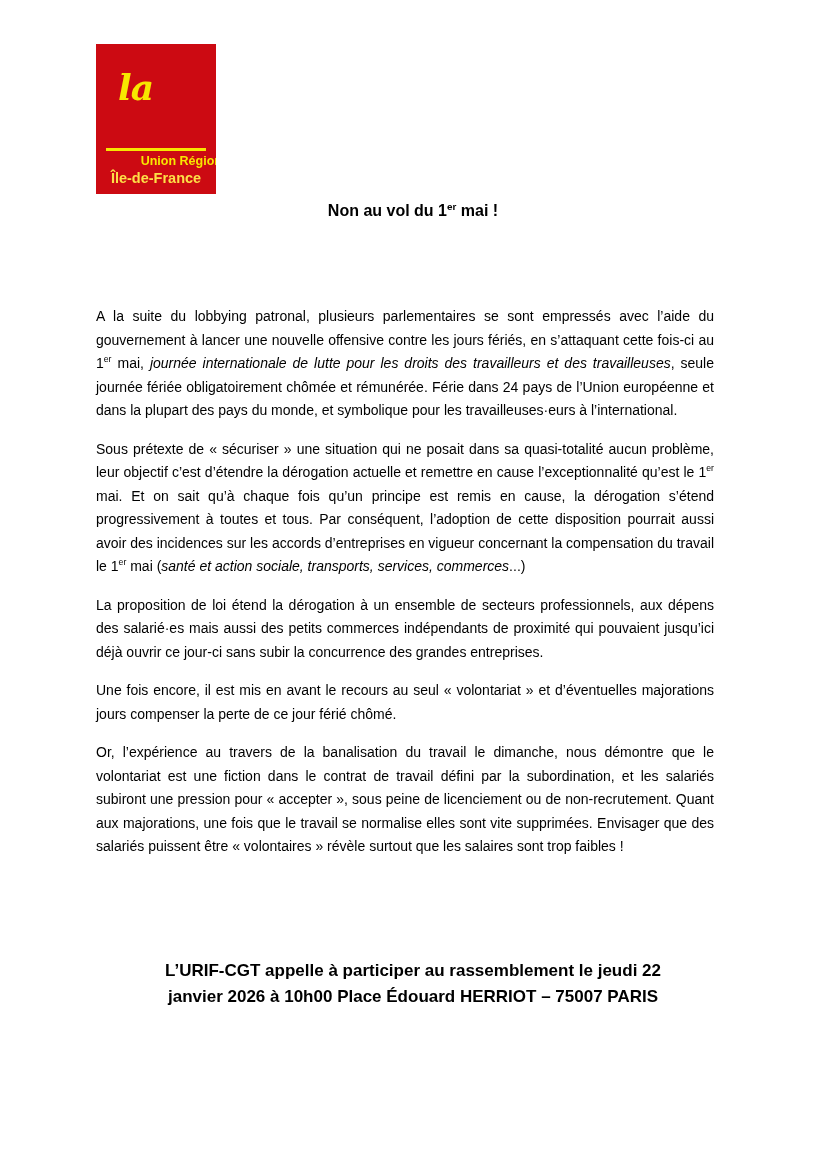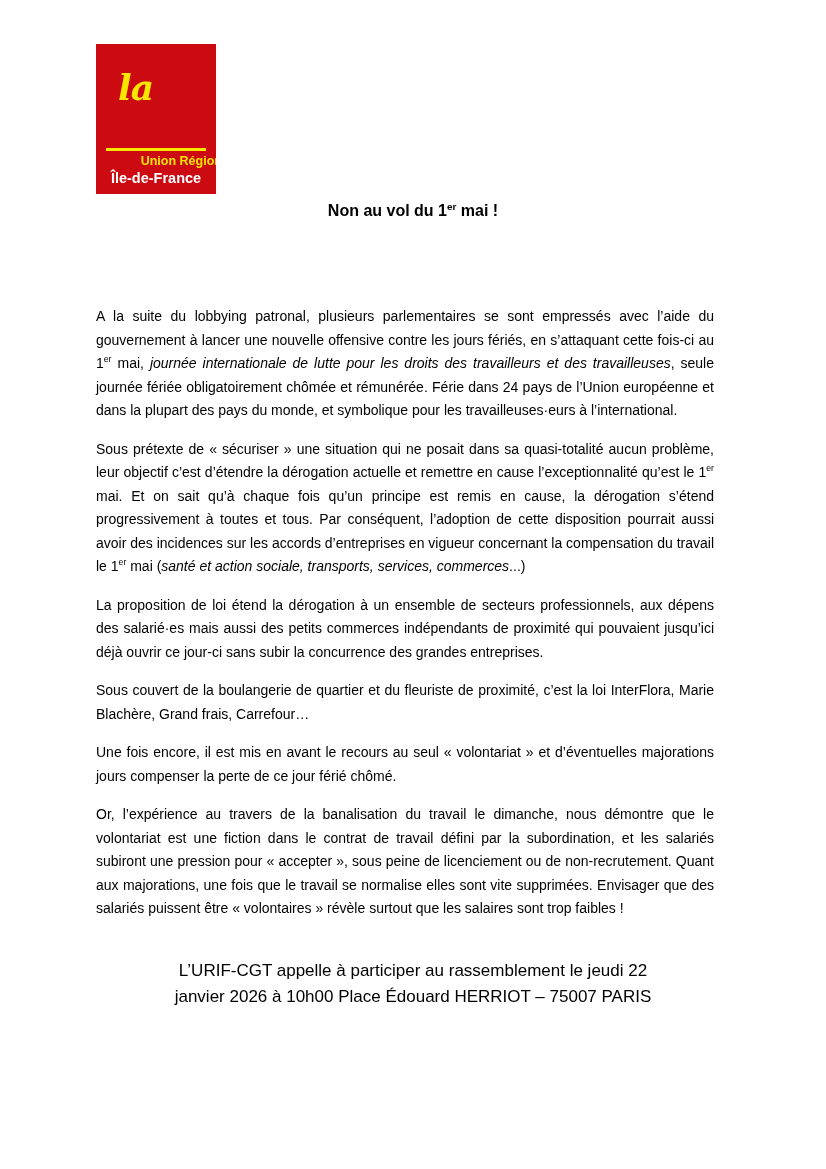--- a/index.html
+++ b/index.html
@@ -78,21 +78,21 @@
     padding-left: 44px;
   }
   .logo-sub2 {
     position: absolute;
     left: 0;
     top: 126px;
     width: 120px;
     text-align: center;
     font-size: 14.5px;
     font-weight: bold;
-    color: #ffffff;
+    color: #fde047;
     font-family: "Liberation Sans", sans-serif;
   }
 
   
   .title-area {
     position: absolute;
     left: 96px;
     top: 200px;
     width: 634px;
     text-align: center;
@@ -134,21 +134,21 @@
   
   .call-area {
     position: absolute;
     left: 113px;
     top: 958px;
     width: 600px;
     text-align: center;
   }
   .call-line {
     font-size: 17px;
-    font-weight: normal;
+    font-weight: bold;
     line-height: 26px;
   }
 </style>
 </head>
 <body>
 
 <div class="page">
 
   <div class="logo-block">
     <div class="logo-la">la</div>
@@ -162,21 +162,20 @@
   </div>
 
   <div class="body-area">
 
     <p class="para"><span>A la suite du lobbying patronal, plusieurs parlementaires se sont empressés avec l’aide du gouvernement à lancer une nouvelle offensive contre les jours fériés, en s’attaquant cette fois-ci au 1</span><sup>er</sup><span> mai, </span><em>journée internationale de lutte pour les droits des travailleurs et des travailleuses</em><span>, seule journée fériée obligatoirement chômée et rémunérée. Férie dans 24 pays de l’Union européenne et dans la plupart des pays du monde, et symbolique pour les travailleuses·eurs à l’international.</span></p>
 
     <p class="para"><span>Sous prétexte de « sécuriser » une situation qui ne posait dans sa quasi-totalité aucun problème, leur objectif c’est d’étendre la dérogation actuelle et remettre en cause l’exceptionnalité qu’est le 1</span><sup>er</sup><span> mai. Et on sait qu’à chaque fois qu’un principe est remis en cause, la dérogation s’étend progressivement à toutes et tous.  Par conséquent, l’adoption de cette disposition pourrait aussi avoir des incidences sur les accords d’entreprises en vigueur concernant la compensation du travail le 1</span><sup>er</sup><span> mai (</span><em>santé et action sociale, transports, services, commerces</em><span>...)</span></p>
 
     <p class="para">La proposition de loi étend la dérogation à un ensemble de secteurs professionnels, aux dépens des salarié·es mais aussi des petits commerces indépendants de proximité qui pouvaient jusqu’ici déjà ouvrir ce jour-ci sans subir la concurrence des grandes entreprises.</p>
 
-    <p class="para">Sous couvert de la boulangerie de quartier et du fleuriste de proximité, c’est la loi InterFlora, Marie Blachère, Grand frais, Carrefour…</p>
 
     <p class="para">Une fois encore, il est mis en avant le recours au seul « volontariat » et d’éventuelles majorations jours compenser la perte de ce jour férié chômé.</p>
 
     <p class="para">Or, l’expérience au travers de la banalisation du travail le dimanche, nous démontre que le volontariat est une fiction dans le contrat de travail défini par la subordination, et les salariés subiront une pression pour « accepter », sous peine de licenciement ou de non-recrutement. Quant aux majorations, une fois que le travail se normalise elles sont vite supprimées. Envisager que des salariés puissent être « volontaires » révèle surtout que les salaires sont trop faibles !</p>
   </div>
 
   <div class="call-area">
     <div class="call-line">L’URIF-CGT appelle à participer au rassemblement le jeudi 22</div>
     <div class="call-line">janvier 2026 à 10h00 Place Édouard HERRIOT – 75007 PARIS</div>
   </div>

